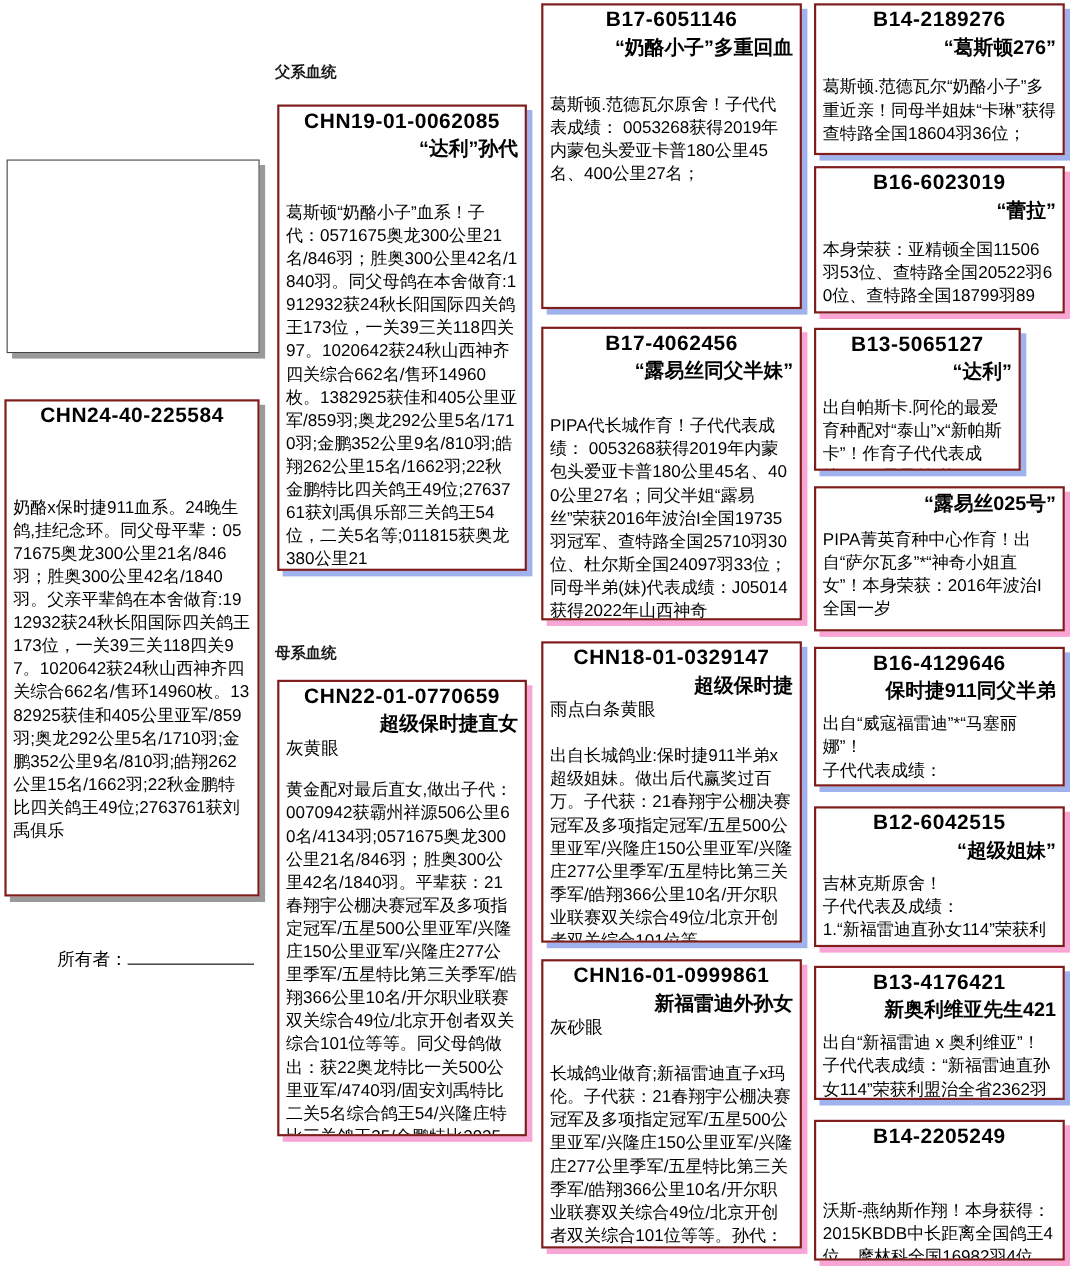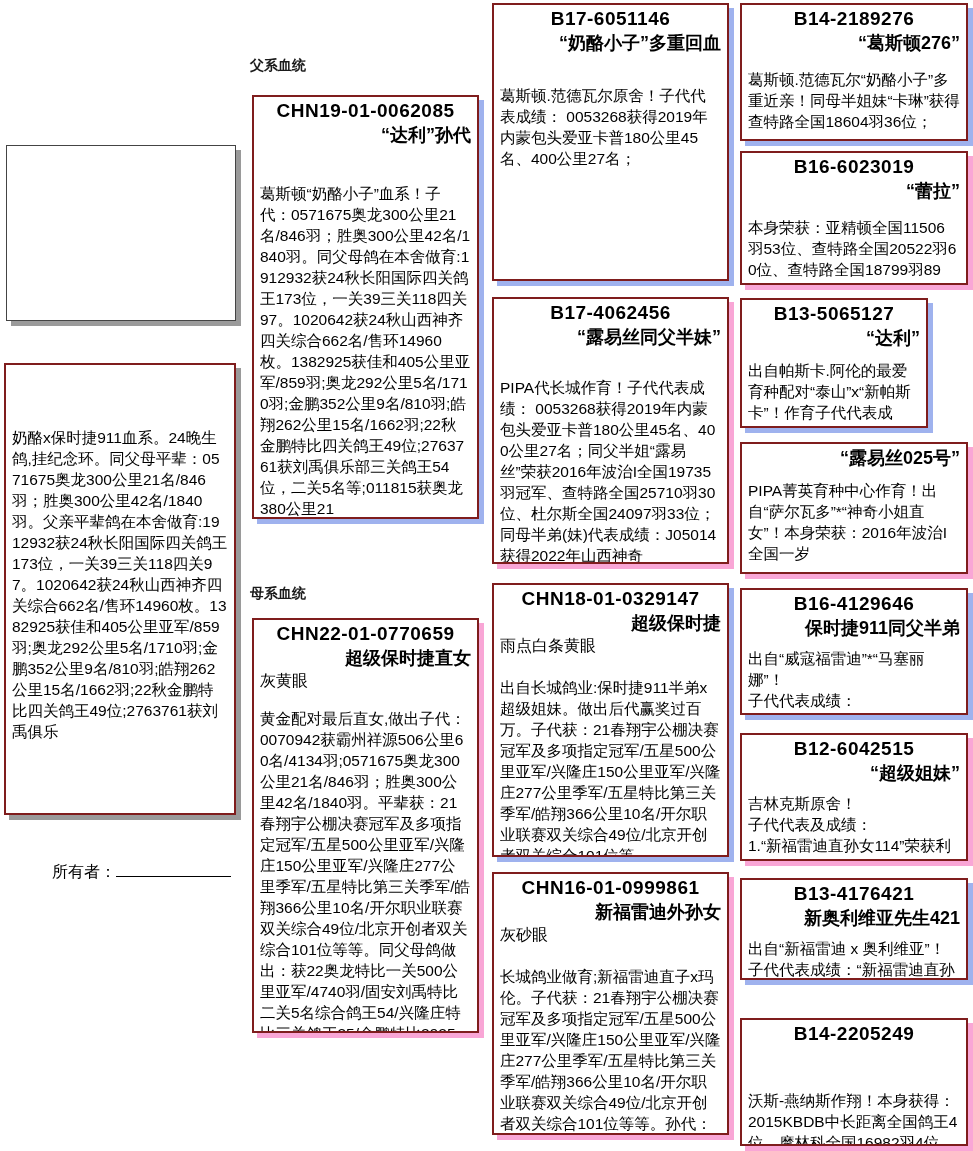--- a/index.html
+++ b/index.html
@@ -44,20 +44,21 @@
     display:inline-block;width:115px;border-bottom:1.5px solid #000;
     height:14px;vertical-align:baseline;
   }
 </style>
 </head>
 <body>
 
 <div class="photo" style="left:6px;top:145px;width:230px;height:176px;"></div>
 
 <div class="pbox neutral" style="left:4px;top:363px;width:232px;height:452px;">
+  <div class="num">CHN24-40-225584</div>
   <div class="body" style="margin-top:60px;">奶酪x保时捷911血系。24晚生鸽,挂纪念环。同父母平辈：0571675奥龙300公里21名/846羽；胜奥300公里42名/1840羽。父亲平辈鸽在本舍做育:1912932获24秋长阳国际四关鸽王173位，一关39三关118四关97。1020642获24秋山西神齐四关综合662名/售环14960枚。1382925获佳和405公里亚军/859羽;奥龙292公里5名/1710羽;金鹏352公里9名/810羽;皓翔262公里15名/1662羽;22秋金鹏特比四关鸽王49位;2763761获刘禹俱乐</div>
 </div>
 
 <div class="owner" style="left:52px;top:862px;">
   <span>所有者：</span><span class="blank"></span>
 </div>
 
 <div class="linelabel" style="left:250px;top:57px;">父系血统</div>
 
 <div class="pbox sire" style="left:252px;top:95px;width:227px;height:424px;">
@@ -142,21 +143,21 @@
 </div>
 
 <div class="pbox dam" style="left:740px;top:733px;width:228px;height:128px;">
   <div class="num">B12-6042515</div>
   <div class="pname">“超级姐妹”</div>
   <div class="body" style="margin-top:8px;">吉林克斯原舍！
 子代代表及成绩：
 1.“新福雷迪直孙女114”荣获利</div>
 </div>
 
-<div class="pbox sire" style="left:740px;top:878px;width:228px;height:102px;">
+<div class="pbox sire" style="left:740px;top:878px;width:228px;height:122px;">
   <div class="num">B13-4176421</div>
   <div class="pname">新奥利维亚先生421</div>
   <div class="body" style="margin-top:8px;">出自“新福雷迪 x 奥利维亚”！子代代表成绩：“新福雷迪直孙女114”荣获利盟治全省2362羽冠</div>
 </div>
 
 <div class="pbox dam" style="left:740px;top:1018px;width:228px;height:128px;">
   <div class="num">B14-2205249</div>
   <div class="body" style="margin-top:44px;">沃斯-燕纳斯作翔！本身获得：2015KBDB中长距离全国鸽王4位、摩林科全国16982羽4位、</div>
 </div>
 

